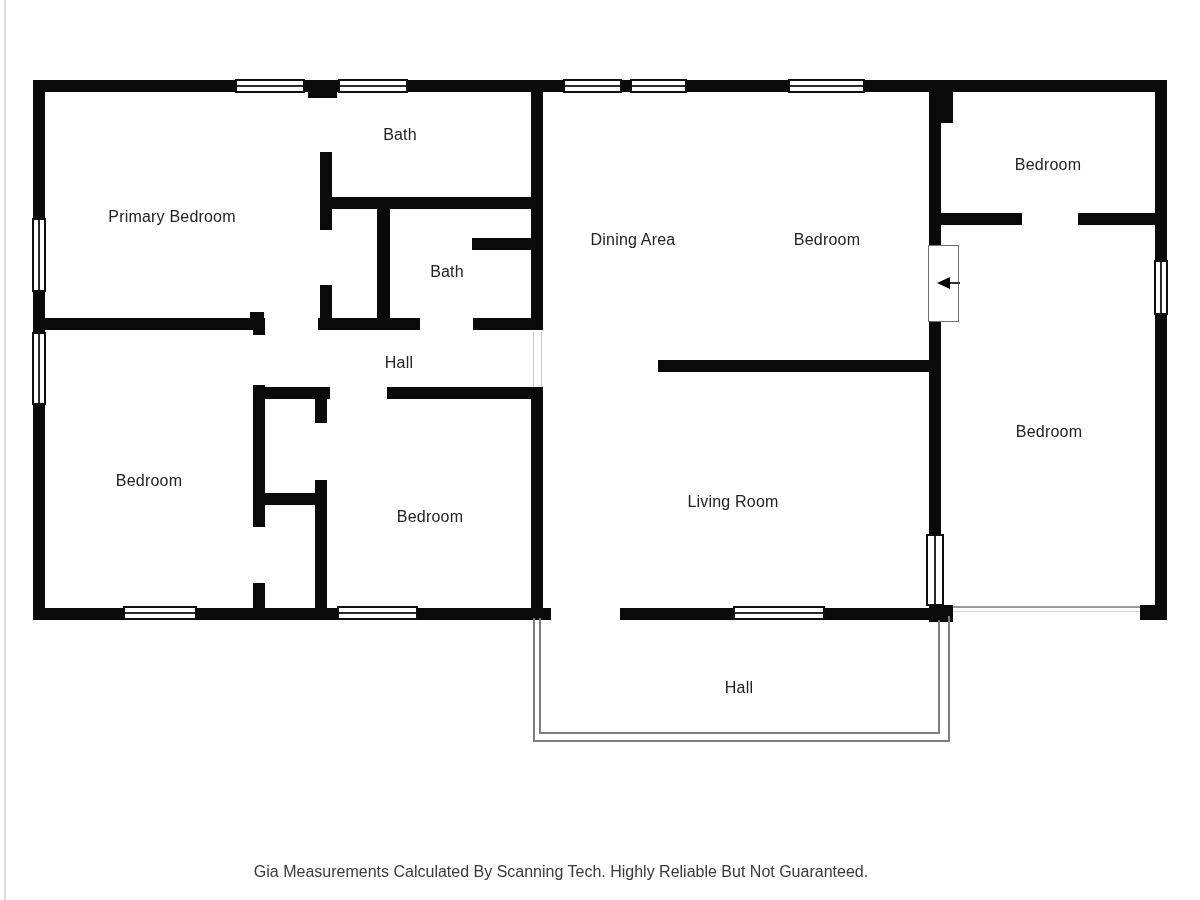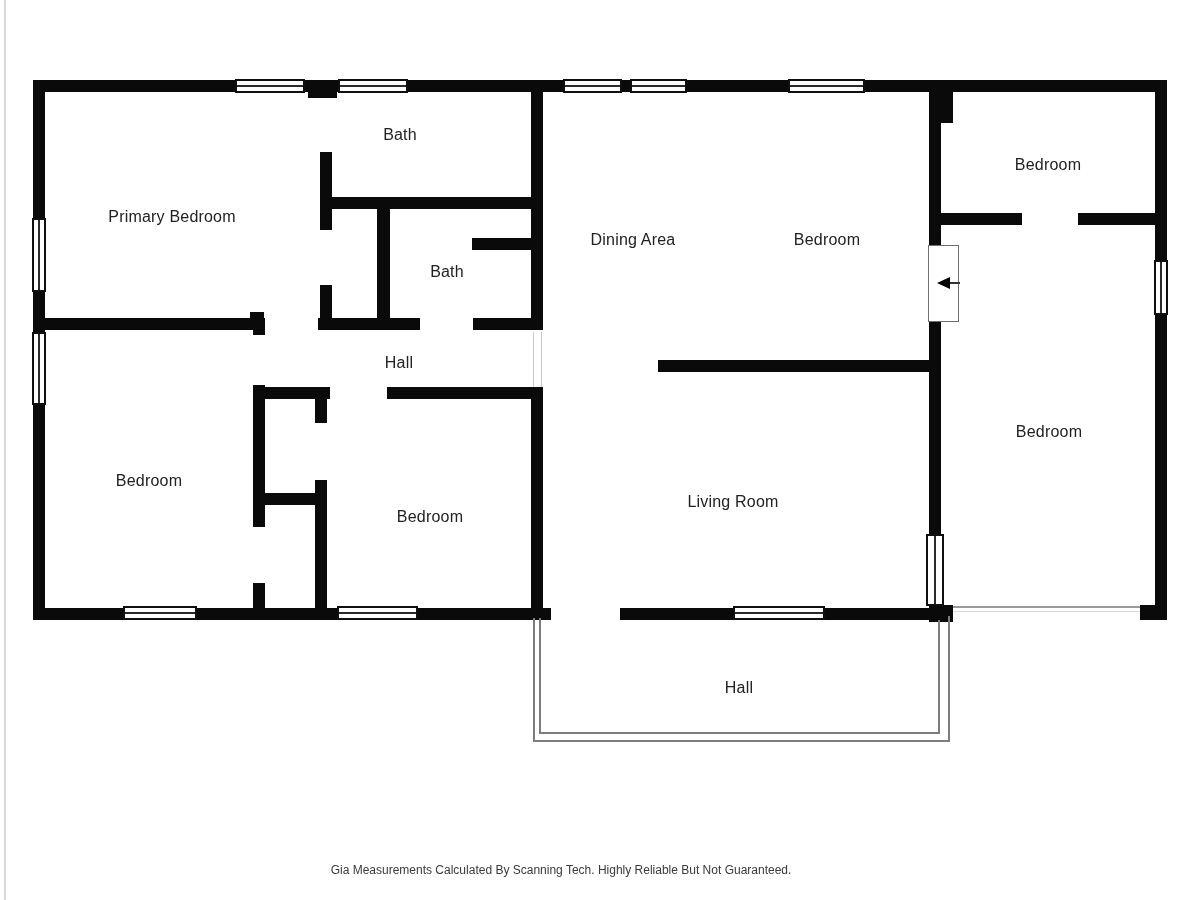--- a/index.html
+++ b/index.html
@@ -15,21 +15,21 @@
   .room-label{position:absolute;transform:translate(-50%,-50%);
       font-size:16px;color:#222;white-space:nowrap;letter-spacing:.2px;}
   .porch-line{background:#7d7d7d;}
   .thin-line{background:#9a9a9a;}
   .faint-line{background:#d9d9d9;}
   .opening-line{background:#c9c9c9;}
   .door-leaf{background:#ffffff;border:1.5px solid #6f6f6f;}
   .door-arrow{width:0;height:0;border-top:6px solid transparent;
       border-bottom:6px solid transparent;border-right:13px solid #000;}
   .door-arrow-line{background:#333;}
-  #footer{position:absolute;transform:translateX(-50%);font-size:12px;
+  #footer{position:absolute;transform:translateX(-50%);font-size:16px;
       color:#3a3a3a;white-space:nowrap;}
 </style>
 </head>
 <body>
 
 <div id="plan">
     <div class="abs faint-line" style="left: 4px; top: 0px; width: 2px; height: 900px;"></div>
     <div class="abs wall" style="left: 33px; top: 80px; width: 1134px; height: 12px;"></div>
     <div class="abs wall" style="left: 33px; top: 80px; width: 12px; height: 538px;"></div>
     <div class="abs wall" style="left: 1155px; top: 80px; width: 12px; height: 540px;"></div>

